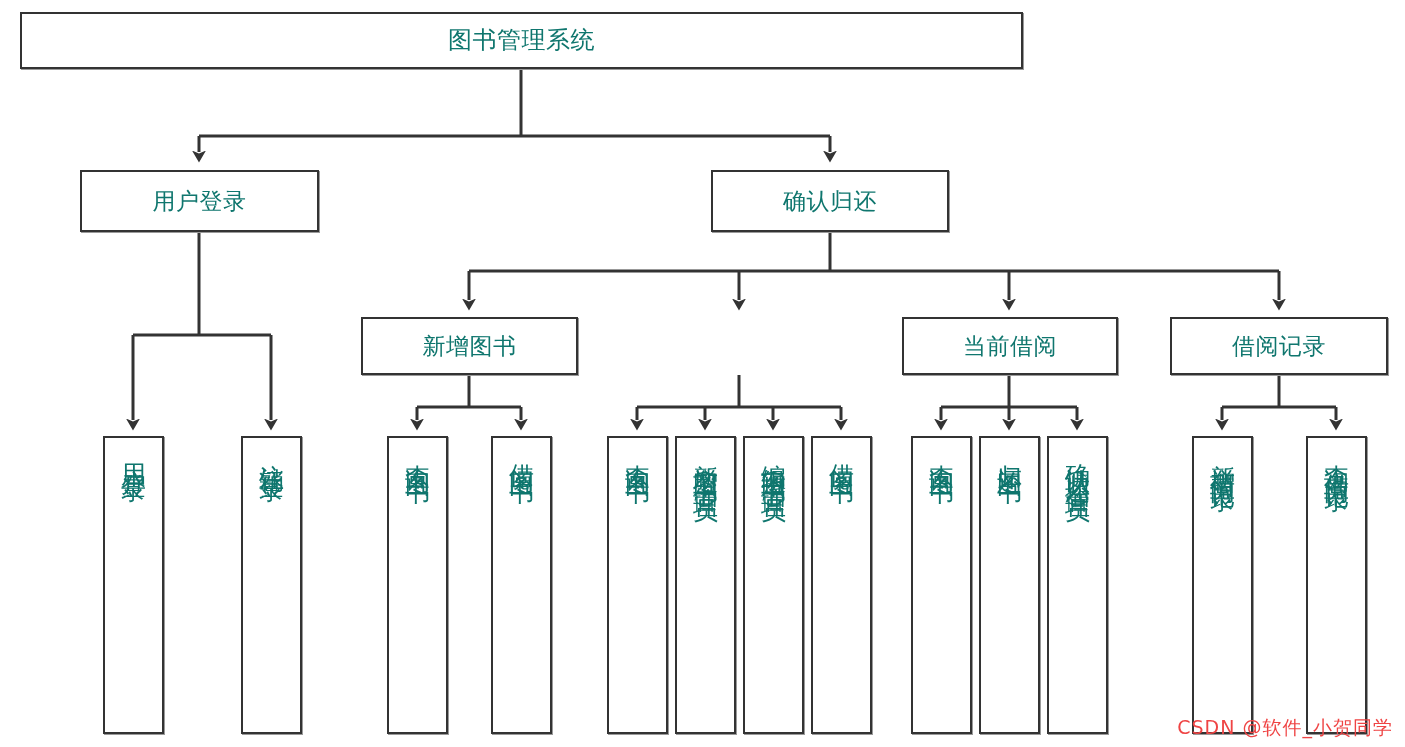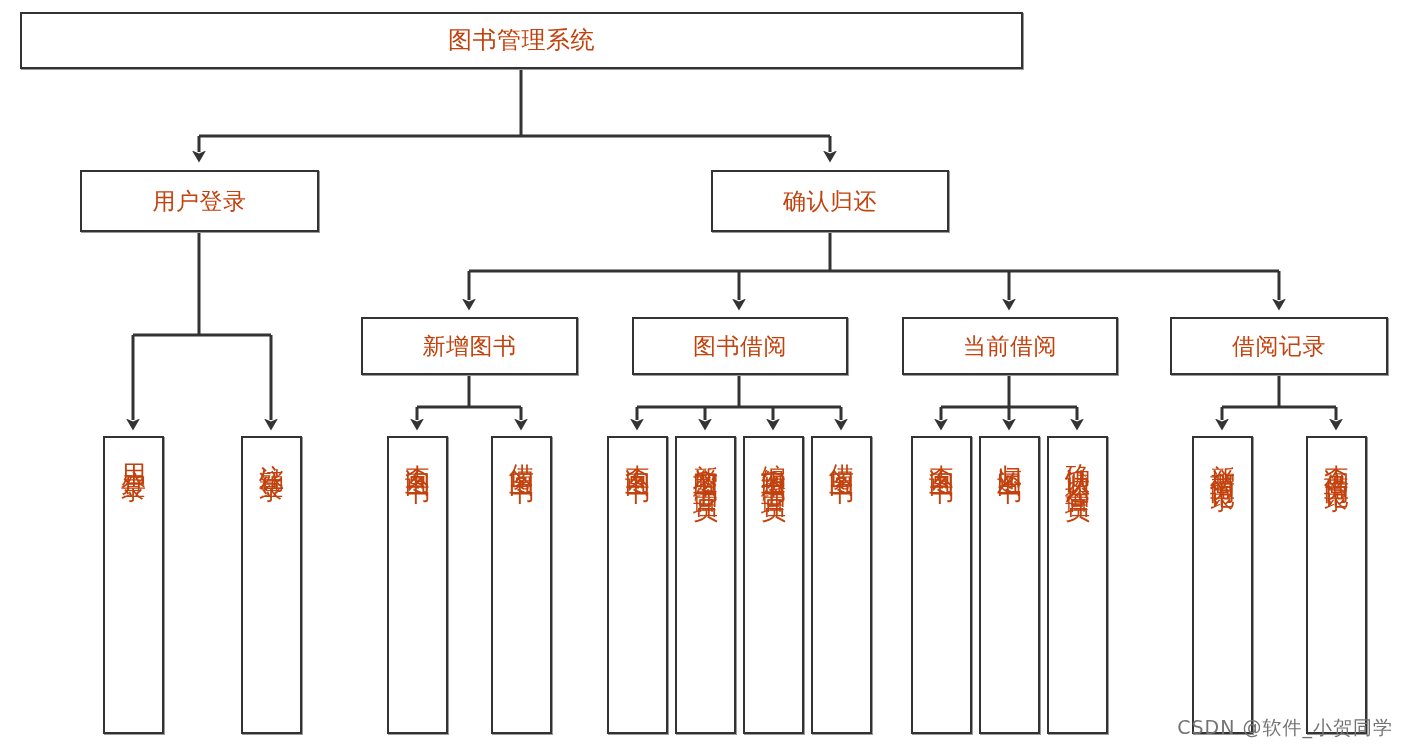--- a/index.html
+++ b/index.html
@@ -27,21 +27,21 @@
     box-sizing:border-box;
     background:#ffffff;
     border:2px solid #333333;
     box-shadow:1px 1px 0 0 #9a9a9a;
     display:flex;
     align-items:center;
     justify-content:center;
     overflow:hidden;
   }
   .node .label{
-    color:#c2410c;
+    color:#0f766e;
     line-height:1.14;
     text-align:center;
     white-space:pre;
   }
   
   .h-node .label{
     font-size:23px;
     letter-spacing:0.5px;
   }
   .node.title .label{
@@ -58,21 +58,21 @@
     font-size:25px;
     line-height:1.0;
     letter-spacing:5px;
     white-space:nowrap;
   }
   .watermark{
     position:absolute;
     right:12px;
     bottom:6px;
     font-size:19px;
-    color:#737373;
+    color:#ef4444;
     letter-spacing:1px;
     white-space:nowrap;
     user-select:none;
   }
 </style>
 </head>
 <body>
 
 <div id="diagram">
 
@@ -133,23 +133,20 @@
   <div class="node h-node" style="left:80px; top:170px; width:239px; height:62px;">
     <span class="label">用户登录</span>
   </div>
   <div class="node h-node" style="left:711px; top:170px; width:238px; height:62px;">
     <span class="label">确认归还</span>
   </div>
 
   <div class="node h-node" style="left:361px; top:317px; width:217px; height:58px;">
     <span class="label">新增图书</span>
   </div>
-  <div class="node h-node" style="left:632px; top:317px; width:216px; height:58px;">
-    <span class="label">图书借阅</span>
-  </div>
   <div class="node h-node" style="left:902px; top:317px; width:216px; height:58px;">
     <span class="label">当前借阅</span>
   </div>
   <div class="node h-node" style="left:1170px; top:317px; width:218px; height:58px;">
     <span class="label">借阅记录</span>
   </div>
 
   <div class="node v-node" style="left:103px; top:436px; width:61px; height:298px;">
     <span class="label">用户登录</span>
   </div>

